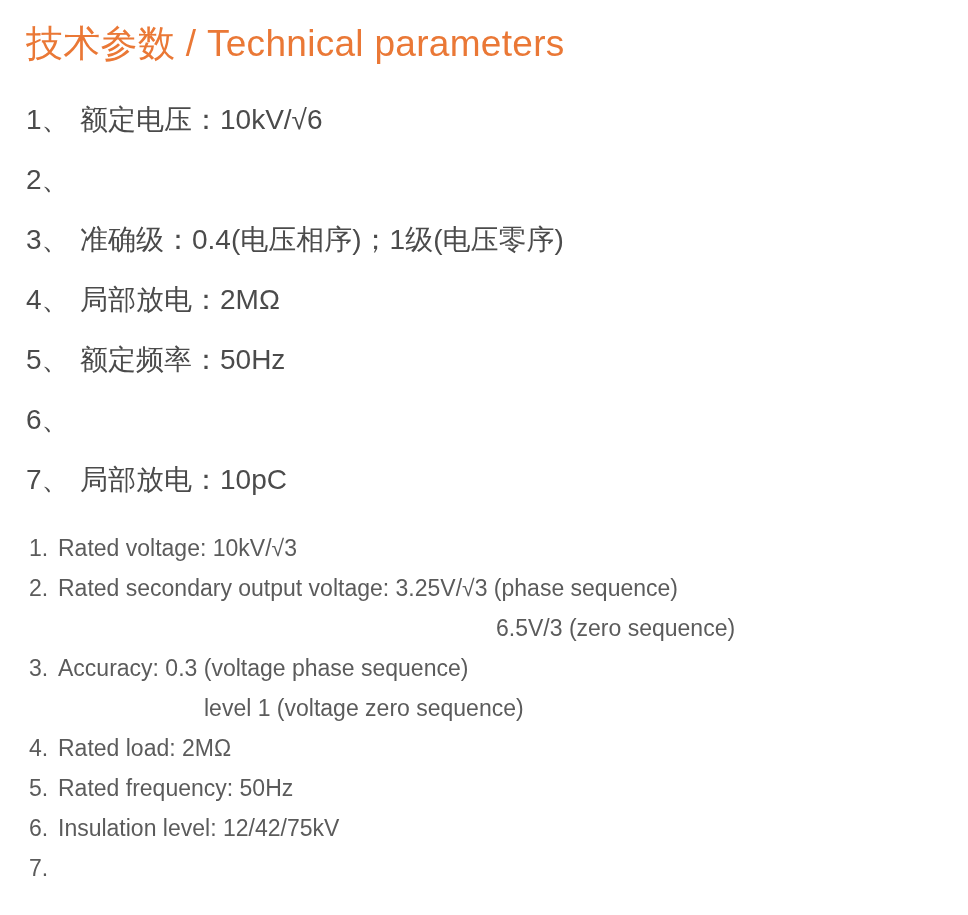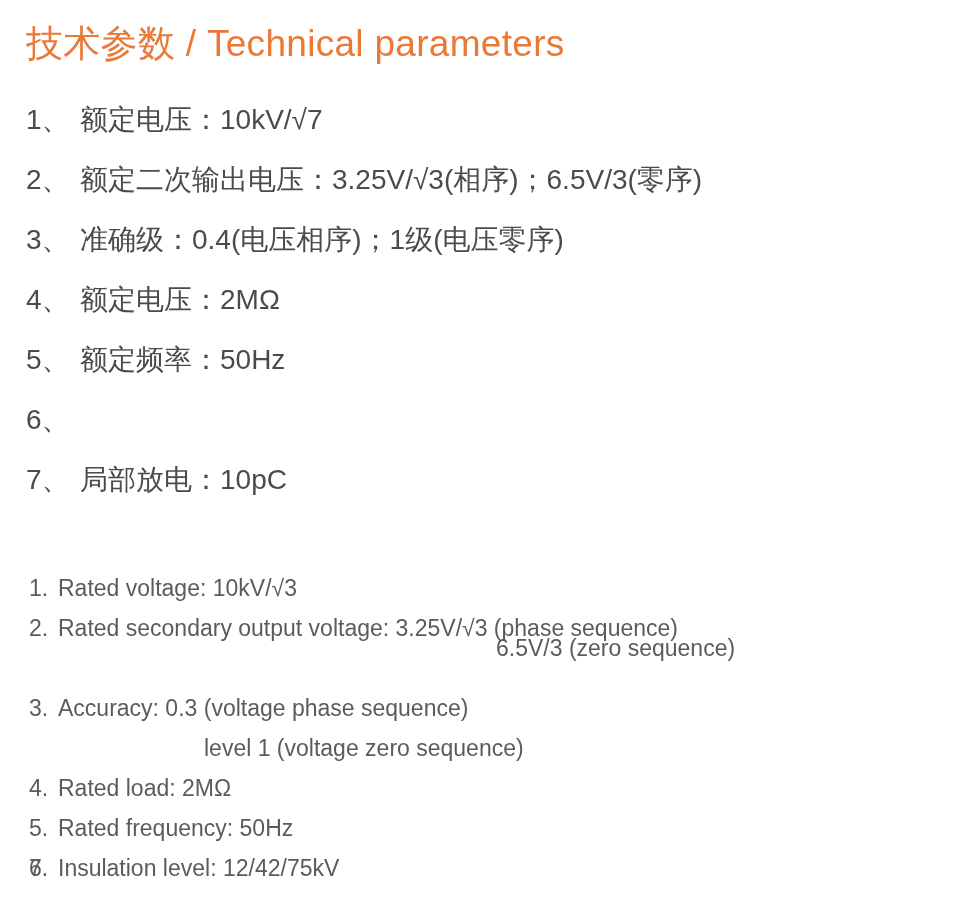--- a/index.html
+++ b/index.html
@@ -78,55 +78,53 @@
     color: #5b5b5b;
     white-space: nowrap;
   }
   .en-num {
     display: inline-block;
     min-width: 29px;
     flex: 0 0 auto;
   }
   .en-text {
     flex: 0 1 auto;
-    margin-top: 40px;
   }
   
   .en-row.cont-a { padding-left: 467px; align-items: center; }
   .en-row.cont-b { padding-left: 175px; }
   .en-row.cont-a .en-text,
   .en-row.cont-b .en-text { }
 </style>
 </head>
 <body>
 
 <div class="page">
 
   <div class="title">技术参数 / Technical parameters</div>
 
   <div class="cn-list">
 
     <div class="cn-row">
       <span class="cn-num">1、</span>
-      <span class="cn-text">额定电压：10kV/√7</span>
+      <span class="cn-text">额定电压：10kV/√6</span>
     </div>
 
     <div class="cn-row">
       <span class="cn-num">2、</span>
-      <span class="cn-text">额定二次输出电压：3.25V/√3(相序)；6.5V/3(零序)</span>
     </div>
 
     <div class="cn-row">
       <span class="cn-num">3、</span>
       <span class="cn-text">准确级：0.4(电压相序)；1级(电压零序)</span>
     </div>
 
     <div class="cn-row">
       <span class="cn-num">4、</span>
-      <span class="cn-text">额定电压：2MΩ</span>
+      <span class="cn-text">局部放电：2MΩ</span>
     </div>
 
     <div class="cn-row">
       <span class="cn-num">5、</span>
       <span class="cn-text">额定频率：50Hz</span>
     </div>
 
     <div class="cn-row">
       <span class="cn-num">6、</span>
     </div>

